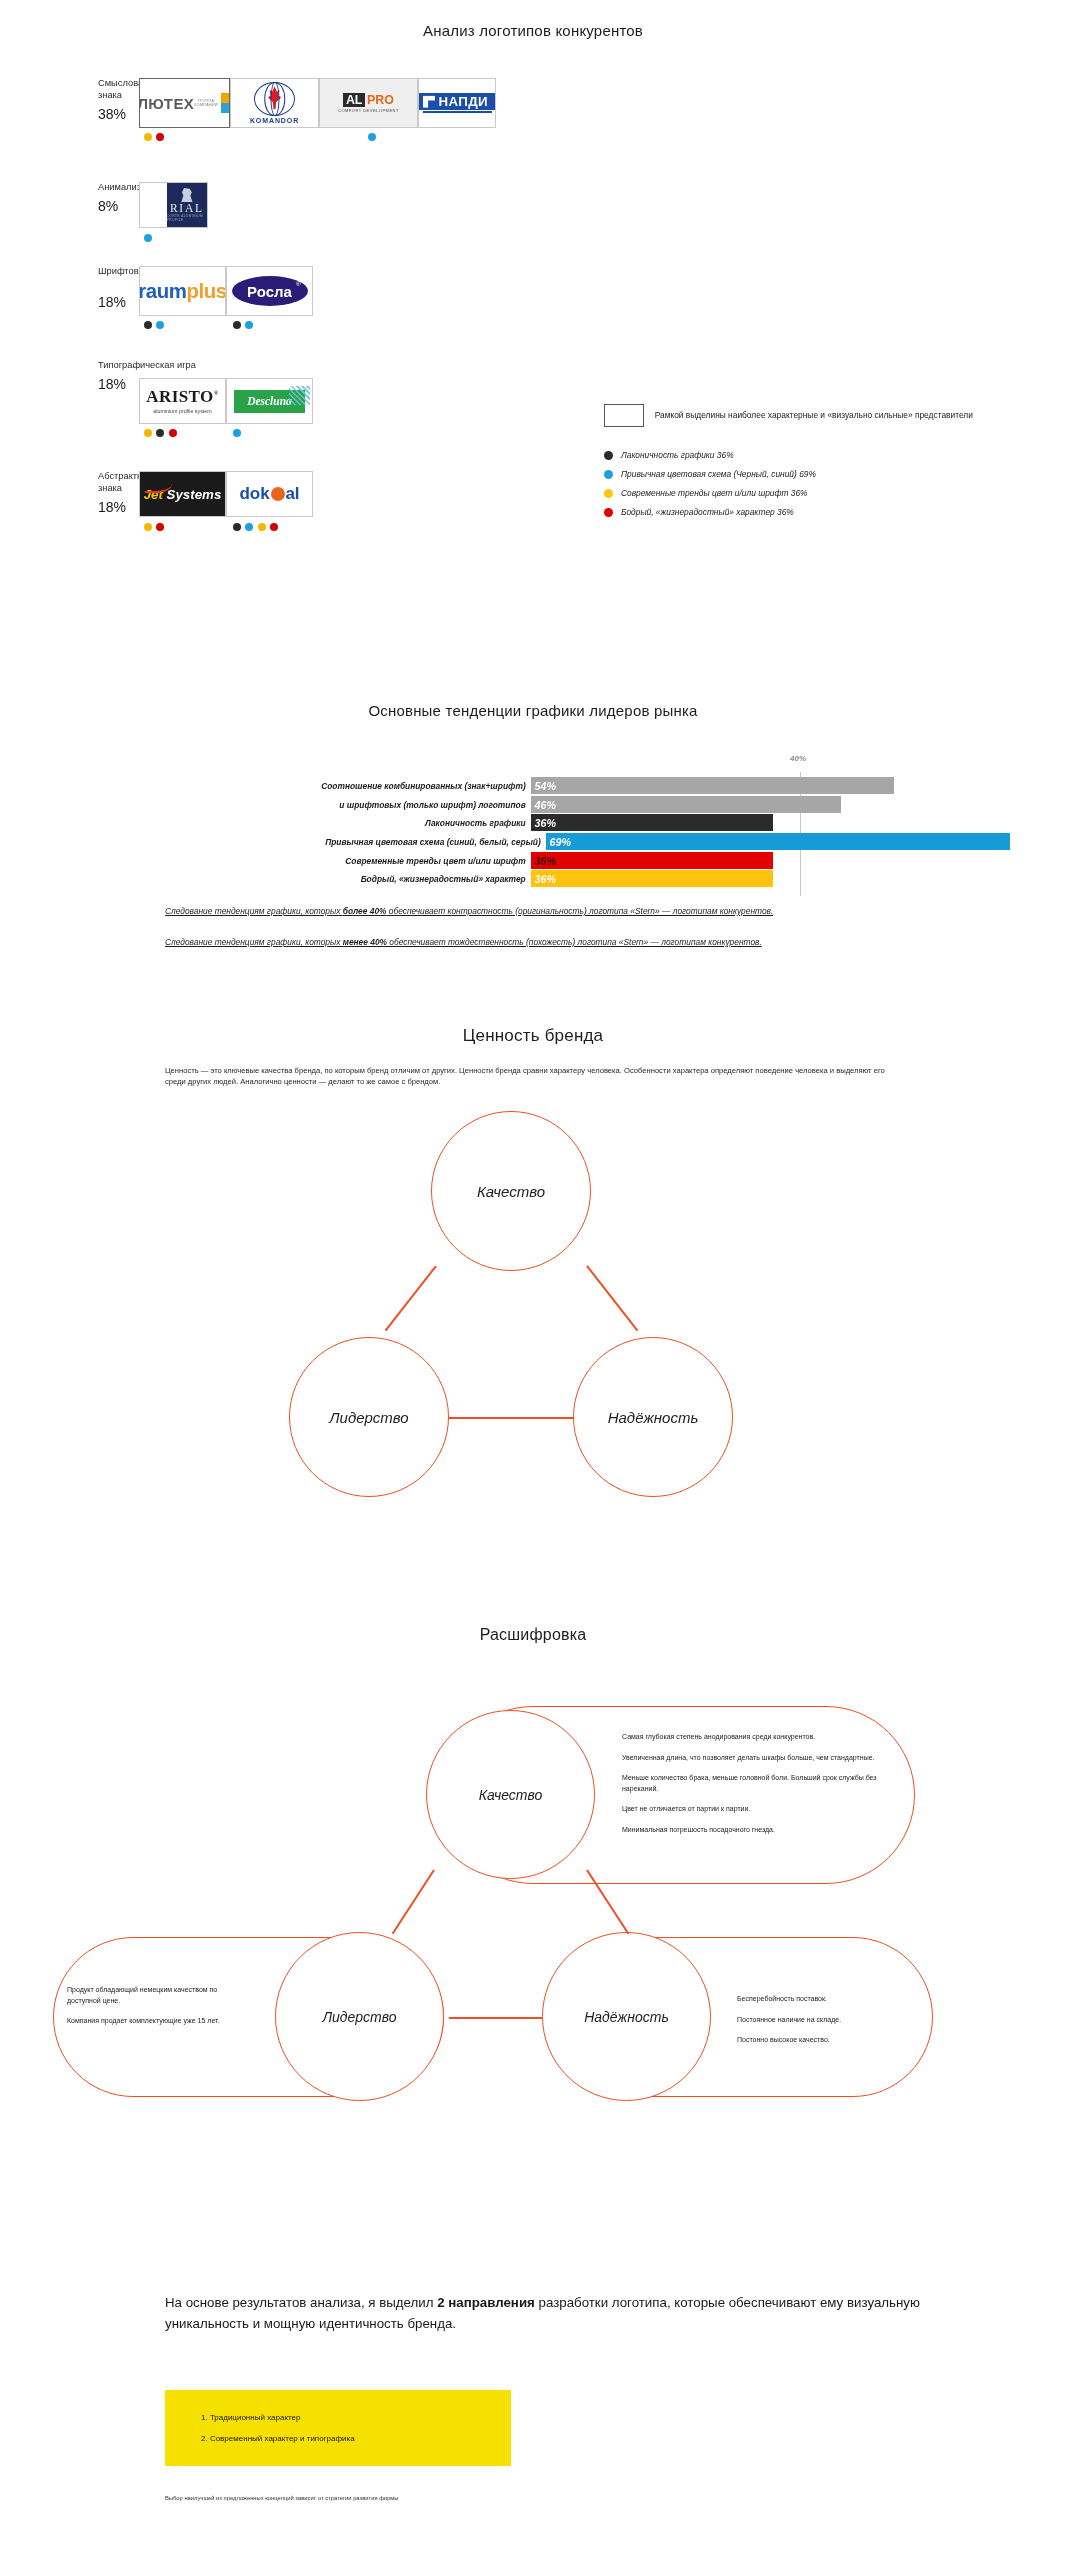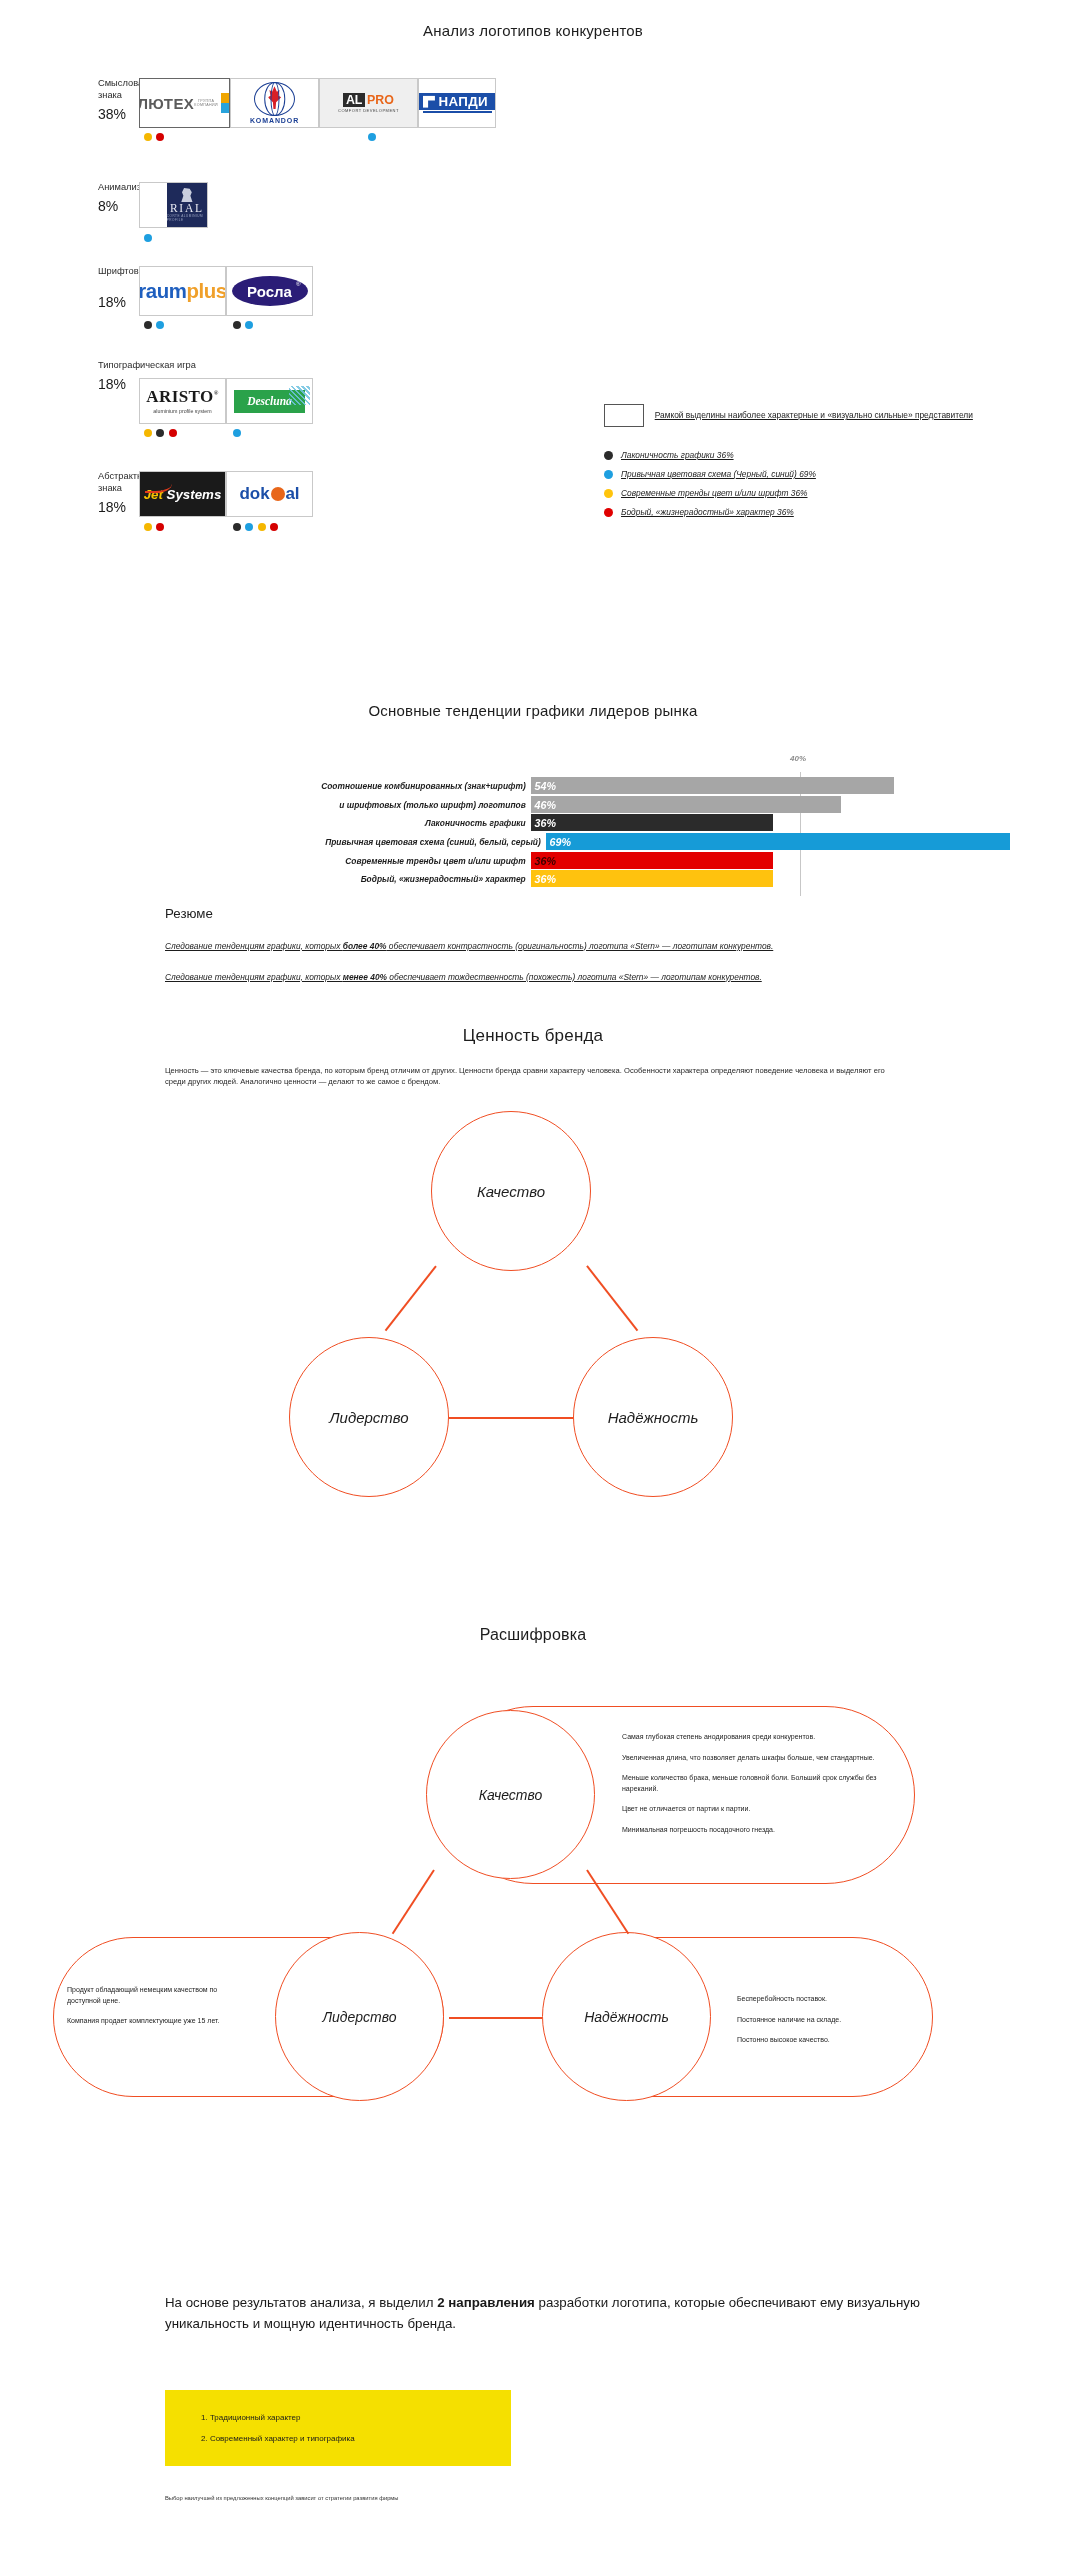--- a/index.html
+++ b/index.html
@@ -126,21 +126,21 @@
   .jet { width: 100%; height: 100%; background: #1a1a1a; display: flex; align-items: center; justify-content: center; position: relative; }
   .jet .nm { font: 700 italic 13.3px "Liberation Sans", sans-serif; color: #f5c400; }
   .jet .nm .w { color: #ffffff; }
   .jet .swoosh { position: absolute; left: 5.3px; top: 5.3px; width: 27px; height: 16px; border-bottom: 2.7px solid #e03a1c; border-radius: 0 0 60% 0; }
 
   .doksal { display: flex; align-items: center; gap: 0.9px; }
   .doksal .nm { font: 700 17px "Liberation Sans", sans-serif; color: #1b4ea8; }
   .doksal .ball { width: 14px; height: 14px; border-radius: 50%; background: #e8661a; display:inline-block; }
 
   
-  .legend { position: absolute; text-decoration: underline; }
+  .legend { position: absolute; }
   .legend-frame-row { display: flex; align-items: center; gap: 10.7px; }
   .legend-frame-box { width: 40px; height: 23px; border: 1.8px solid #555; background: #fff; flex: 0 0 auto; }
   .legend-frame-text { font-size: 8.4px; line-height: 11px; color: #222; }
   .legend-items { margin-top: 23px; display: flex; flex-direction: column; gap: 9px; }
   .legend-item { display: flex; align-items: center; gap: 8px; }
   .legend-dot { width: 9px; height: 9px; border-radius: 50%; flex: 0 0 auto; }
   .legend-label { font-size: 8.4px; font-style: italic; color: #1d1d1d; white-space: nowrap; }
 
   
   #sec-chart { position: absolute; left: 0; top: 702px; width: 1066px; }
@@ -453,21 +453,20 @@
         <div class="bar-track">
           <div class="bar-fill" style="width: 242px; background: rgb(255, 194, 14);">
             <span class="bar-val" style="color: rgb(255, 255, 255);">36%</span>
           </div>
         </div>
       </div>
     </div>
 </section>
 
 <section id="sec-resume">
-  <h3>Резюме</h3>
   <p>
     <span>Следование тенденциям графики, которых </span><b>более 40%</b><span> обеспечивает контрастность (оригинальность) логотипа «Stern» — логотипам конкурентов.</span>
   </p>
   <p>
     <span>Следование тенденциям графики, которых </span><b>менее 40%</b><span> обеспечивает тождественность (похожесть) логотипа «Stern» — логотипам конкурентов.</span>
   </p>
 </section>
 
 <section id="sec-value">
   <div class="sec-title center-title">Ценность бренда</div>

